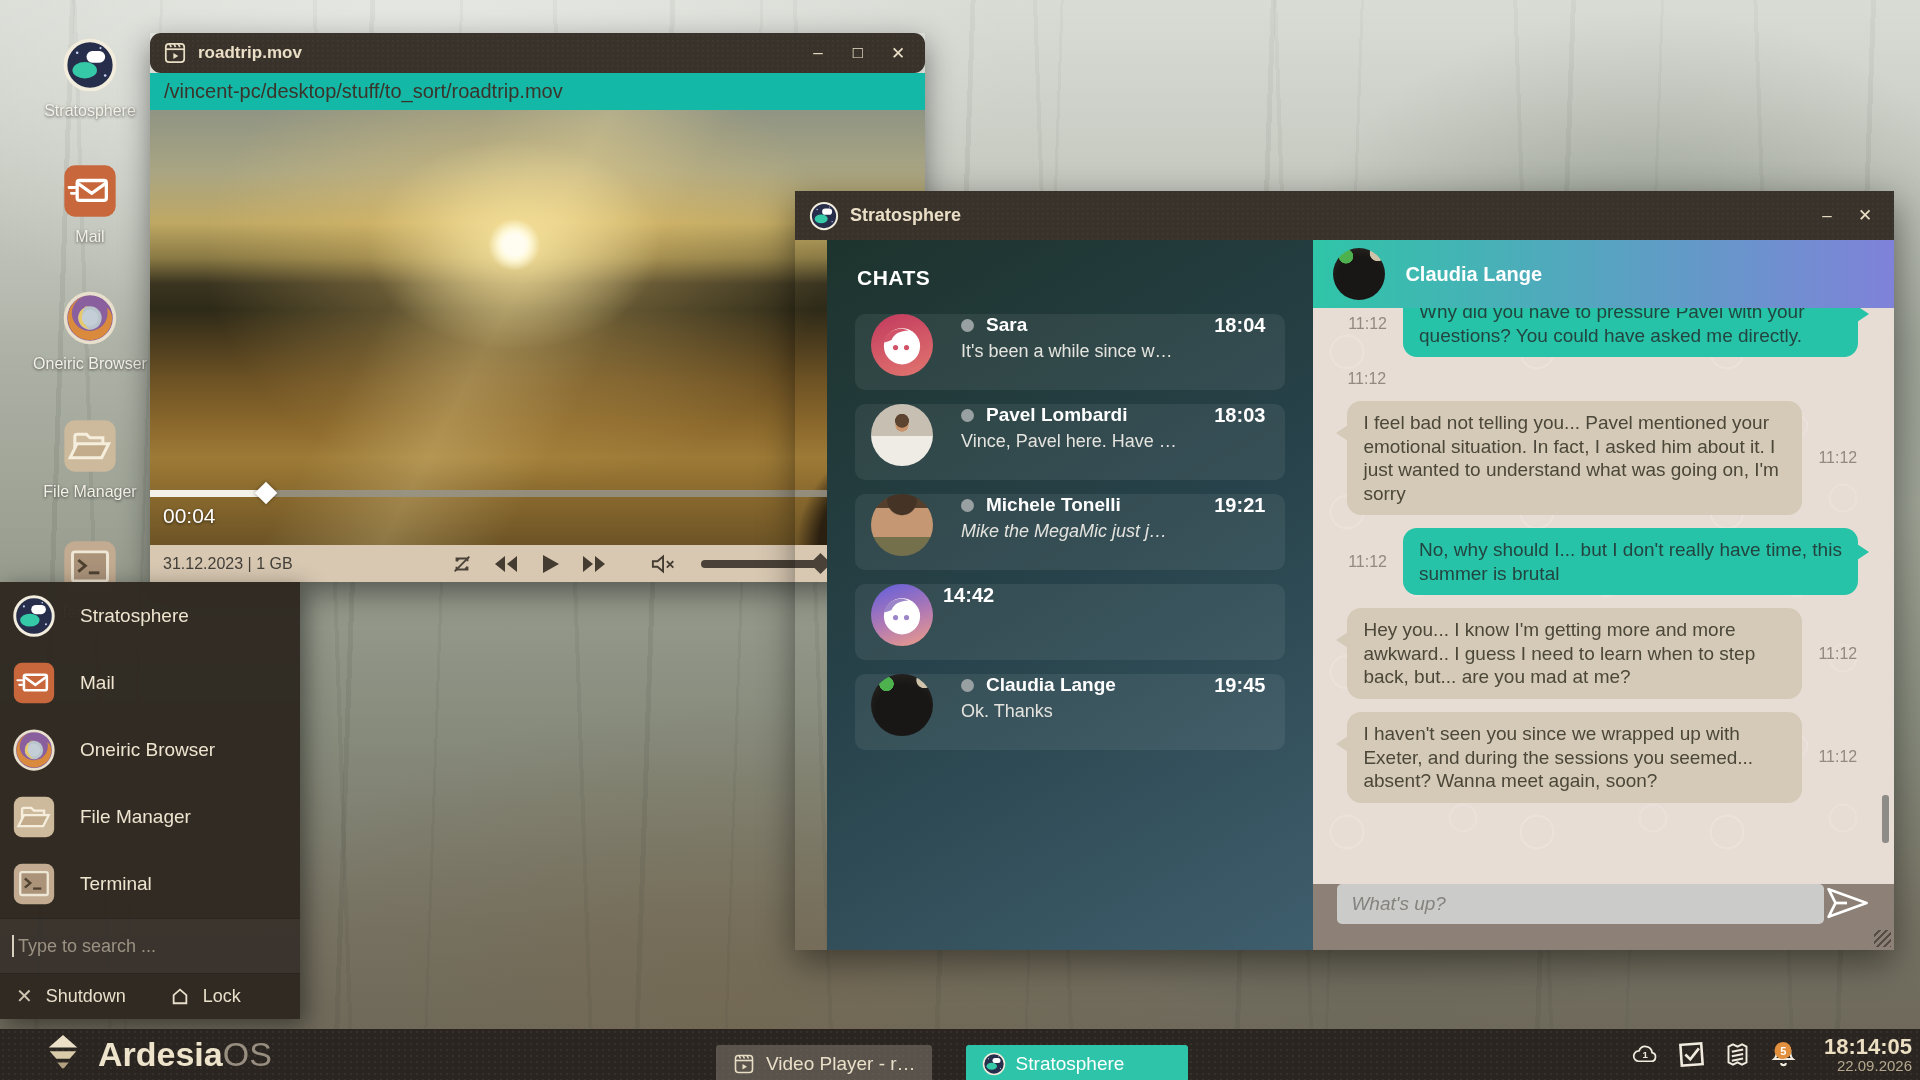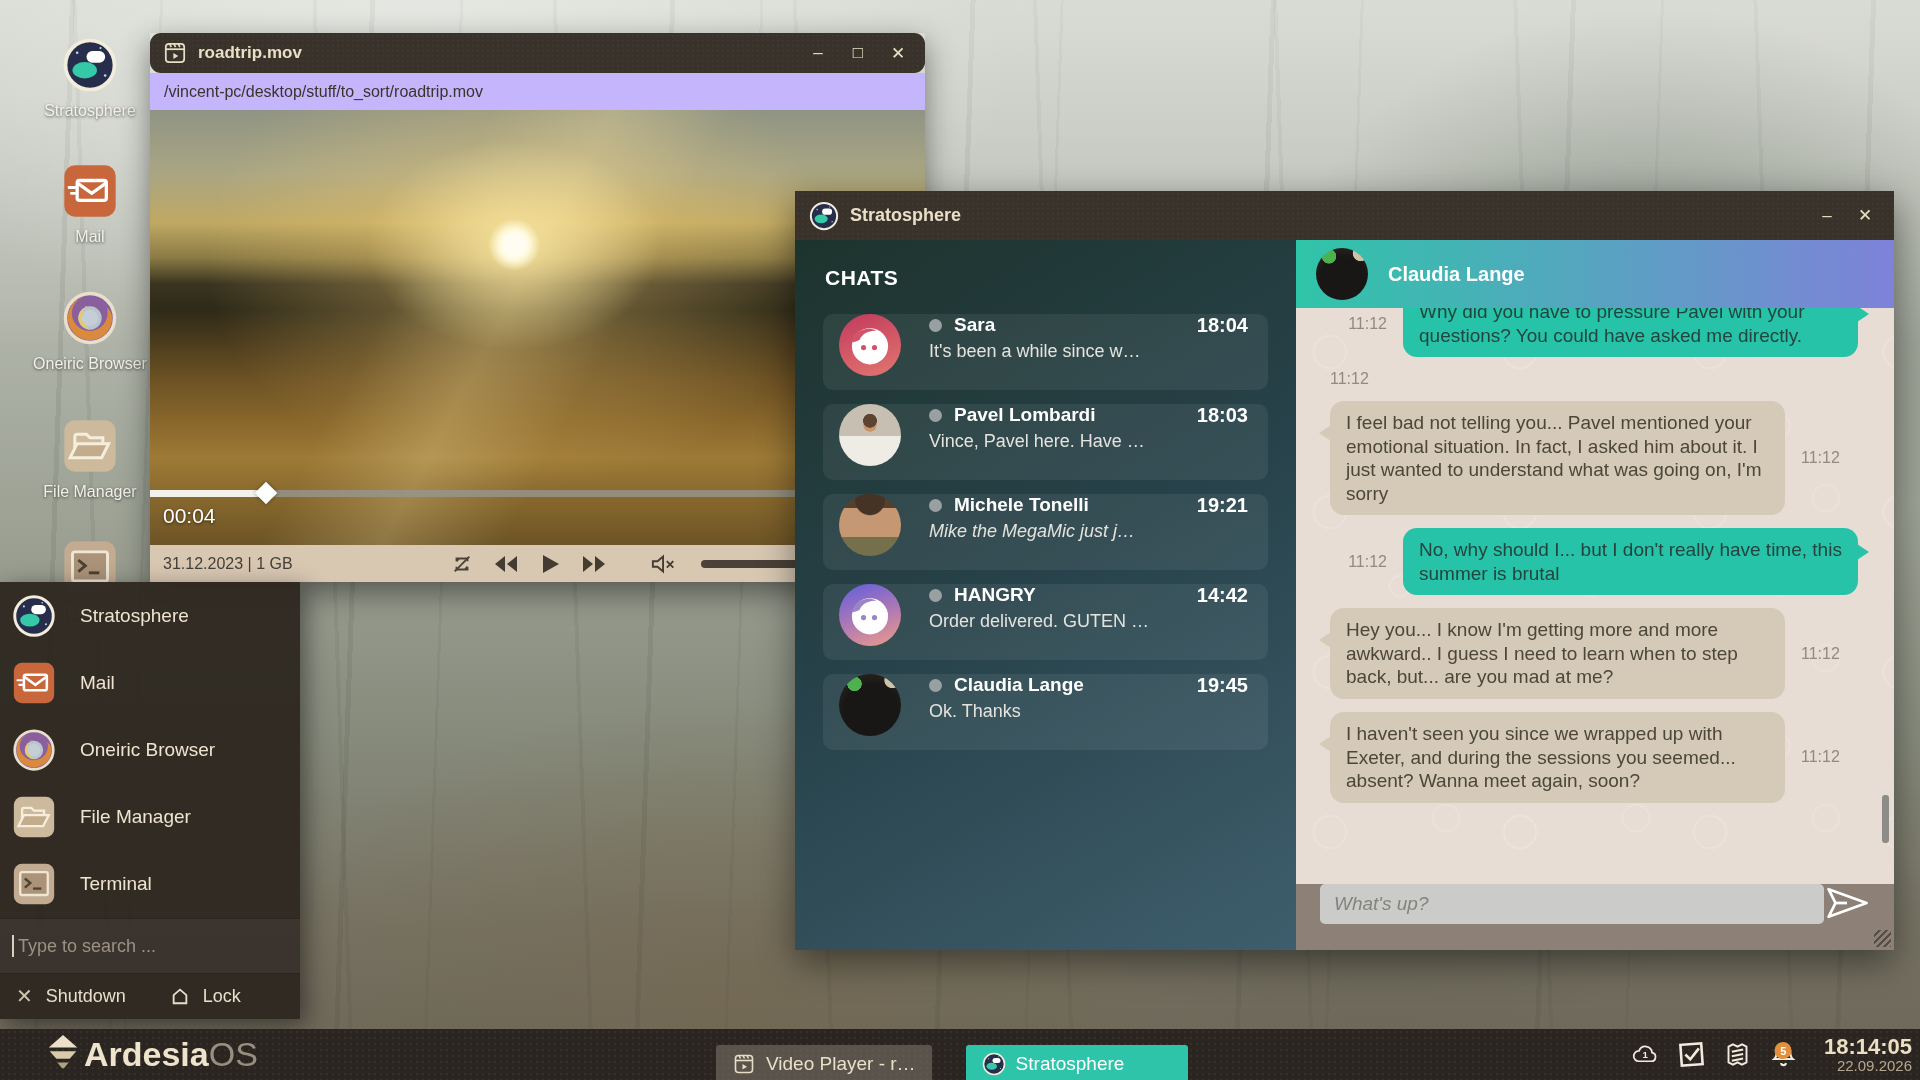--- a/index.html
+++ b/index.html
@@ -39,22 +39,22 @@
   .s26 { width:26px; height:26px; }
   .s24 { width:24px; height:24px; }
 
   
   #video-window { position:absolute; left:150px; top:33px; width:775px; height:549px; z-index:10;
     box-shadow:0 10px 28px rgba(0,0,0,.45); }
   .vp-titlebar { height:40px; background:#39322a; display:flex; align-items:center; padding:0 12px; gap:10px;
     background-image:radial-gradient(rgba(255,255,255,.035) 1px, transparent 1px); background-size:5px 5px;border-radius:11px; }
   .vp-title { font-size:17px; font-weight:bold; color:#eadfc6; flex:1; }
   .win-btn { width:30px; text-align:center; color:#eadfc6; font-size:17px; cursor:pointer; }
-  .vp-path { height:37px; background:#c4b5fd; display:flex; align-items:center; padding-left:14px;
-    font-size:16px; color:#3a342b; }
+  .vp-path { height:37px; background:#14b8a6; display:flex; align-items:center; padding-left:14px;
+    font-size:20px; color:#3a342b; }
   .vp-scene { position:relative; height:435px; overflow:hidden;
     background:
       radial-gradient(circle 26px at 47% 31%, #fffdf2 0 40%, rgba(255,250,220,.95) 60%, transparent 100%),
       radial-gradient(ellipse 210px 150px at 47% 31%, rgba(255,238,170,.75), transparent 70%),
       radial-gradient(ellipse 430px 330px at 47% 33%, rgba(250,210,120,.45), transparent 72%),
       linear-gradient(118deg, transparent 34%, rgba(255,240,180,.22) 46%, transparent 58%),
       radial-gradient(circle 150px at 97% 100%, rgba(30,22,12,.85) 0 55%, transparent 70%),
       linear-gradient(180deg,#8f9483 0%,#a9a583 14%,#bfa863 26%,#8a7a44 34%,#3a3420 40%,#2e2a18 46%,#4a3b1d 53%,#6d5224 62%,#8a682c 72%,#9d7a36 80%,#8a6a2e 88%,#6d5426 100%);
   }
   .vp-timeline { position:absolute; left:0; right:0; top:380px; height:7px; background:rgba(150,150,142,.8); cursor:pointer; }
@@ -74,21 +74,21 @@
   
   #chat-window { position:absolute; left:795px; top:191px; width:1099px; height:759px; z-index:20;
     box-shadow:0 12px 34px rgba(0,0,0,.45); }
   .cw-titlebar { height:49px; background:#39322a; display:flex; align-items:center; padding:0 14px; gap:11px; position:relative;
     background-image:radial-gradient(rgba(255,255,255,.035) 1px, transparent 1px); background-size:5px 5px; }
   .cw-title { font-size:18px; font-weight:bold; color:#eadfc6; }
   .cw-min { position:absolute; right:52px; }
   .cw-close { position:absolute; right:14px; }
   .cw-body { display:flex; height:710px; }
 
-  .chats-panel { width:501px; background:linear-gradient(150deg,#1d332d 0%,#27424a 48%,#3f5e6d 100%); }
+  .chats-panel { width:501px; background:linear-gradient(150deg,#1d332d 0%,#27424a 48%,#3f5e6d 100%);margin-left:32px; }
   .chats-title { margin:26px 0 24px 30px; font-size:21px; font-weight:bold; color:#fff; letter-spacing:.5px; }
   .chat-item { height:76px; margin:0 28px 14px; padding:0 20px 0 16px; border-radius:10px;
     background:rgba(255,255,255,.07); display:flex; align-items:flex-start; cursor:pointer; }
   .avatar { width:62px; height:62px; border-radius:50%; flex:0 0 auto; overflow:hidden; position:relative; }
   .avatar svg { width:100%; height:100%; display:block; }
   .ci-meta { flex:1; margin-left:28px; min-width:0; }
   .ci-top { display:flex; align-items:center; gap:12px; }
   .dot { width:13px; height:13px; border-radius:50%; background:#99a0a2; flex:0 0 auto; }
   .ci-name { font-size:19px; font-weight:bold; color:#fff; white-space:nowrap; }
   .ci-preview { display:block; margin-top:5px; font-size:18px; color:#e4e3de; white-space:nowrap; overflow:hidden; }
@@ -158,21 +158,21 @@
   .menu-search .caret { display:inline-block; width:2px; height:22px; background:#d8cfbe; margin-right:4px; }
   .menu-footer { position:absolute; bottom:0; left:0; right:0; height:46px; display:flex; align-items:center; padding:0 16px; }
   .menu-foot-btn { display:flex; align-items:center; gap:13px; color:#e9dfca; font-size:18px; cursor:pointer; }
   .menu-foot-btn .x-glyph { font-size:20px; color:#cfc5b2; }
   #lock-btn { margin-left:44px; }
 
   
   #taskbar { position:absolute; left:0; bottom:0; width:1920px; height:51px; background:#2a2520; z-index:40;
     background-image:radial-gradient(rgba(255,255,250,.05) 1px, transparent 1px); background-size:6px 6px;
     display:flex; align-items:center; }
-  .tb-brand { display:flex; align-items:center; gap:2px; margin-left:44px; cursor:pointer; }
+  .tb-brand { display:flex; align-items:center; gap:16px; margin-left:44px; cursor:pointer; }
   .tb-logo-icon { width:38px; height:42px; }
   .tb-logo-icon svg { width:100%; height:100%; display:block; }
   .tb-brand-text { font-size:34px; color:#eee3cb; }
   .tb-brand-text b { font-weight:bold; }
   .tb-brand-text i { font-style:normal; font-weight:300; color:#978e80; }
   #tb-tasks { position:absolute; left:716px; top:6px; display:flex; gap:34px; }
   .tb-task { height:38px; border-radius:3px; display:flex; align-items:center; gap:10px; padding:10px 16px;
     background:rgba(130,122,112,.55); color:#eadfc8; font-size:19px; cursor:pointer; white-space:nowrap;margin-top:10px; }
   .tb-task.active { background:#2ec4a9; color:#fff; min-width:222px; }
   .tb-right { position:absolute; right:8px; top:0; height:51px; display:flex; align-items:center; gap:19px; }
@@ -372,27 +372,20 @@
   </div>
             <div class="chat-item">
     <span class="avatar av-hangry">
                 <svg viewBox="0 0 48 48">
                   <circle cx="24" cy="25" r="14" fill="#fff"></circle>
                   <path d="M10 22c2-9 12-13 19-9-6 0-11 2-13 7-2 1-4 2-6 2z" class="fc"></path>
                   <circle cx="19" cy="26" r="2" class="fc"></circle>
                   <circle cx="27.5" cy="26" r="2" class="fc"></circle>
                 </svg>
               </span>
-    <span class="ci-meta">
-      <span class="ci-top">
-        <span class="dot"></span>
-        <span class="ci-name">HANGRY</span>
-      </span>
-      <span class="ci-preview">Order delivered. GUTEN …</span>
-    </span>
     <span class="ci-time">14:42</span>
   </div>
             <div class="chat-item">
     <span class="avatar av-claudia"></span>
     <span class="ci-meta">
       <span class="ci-top">
         <span class="dot"></span>
         <span class="ci-name">Claudia Lange</span>
       </span>
       <span class="ci-preview">Ok. Thanks</span>

